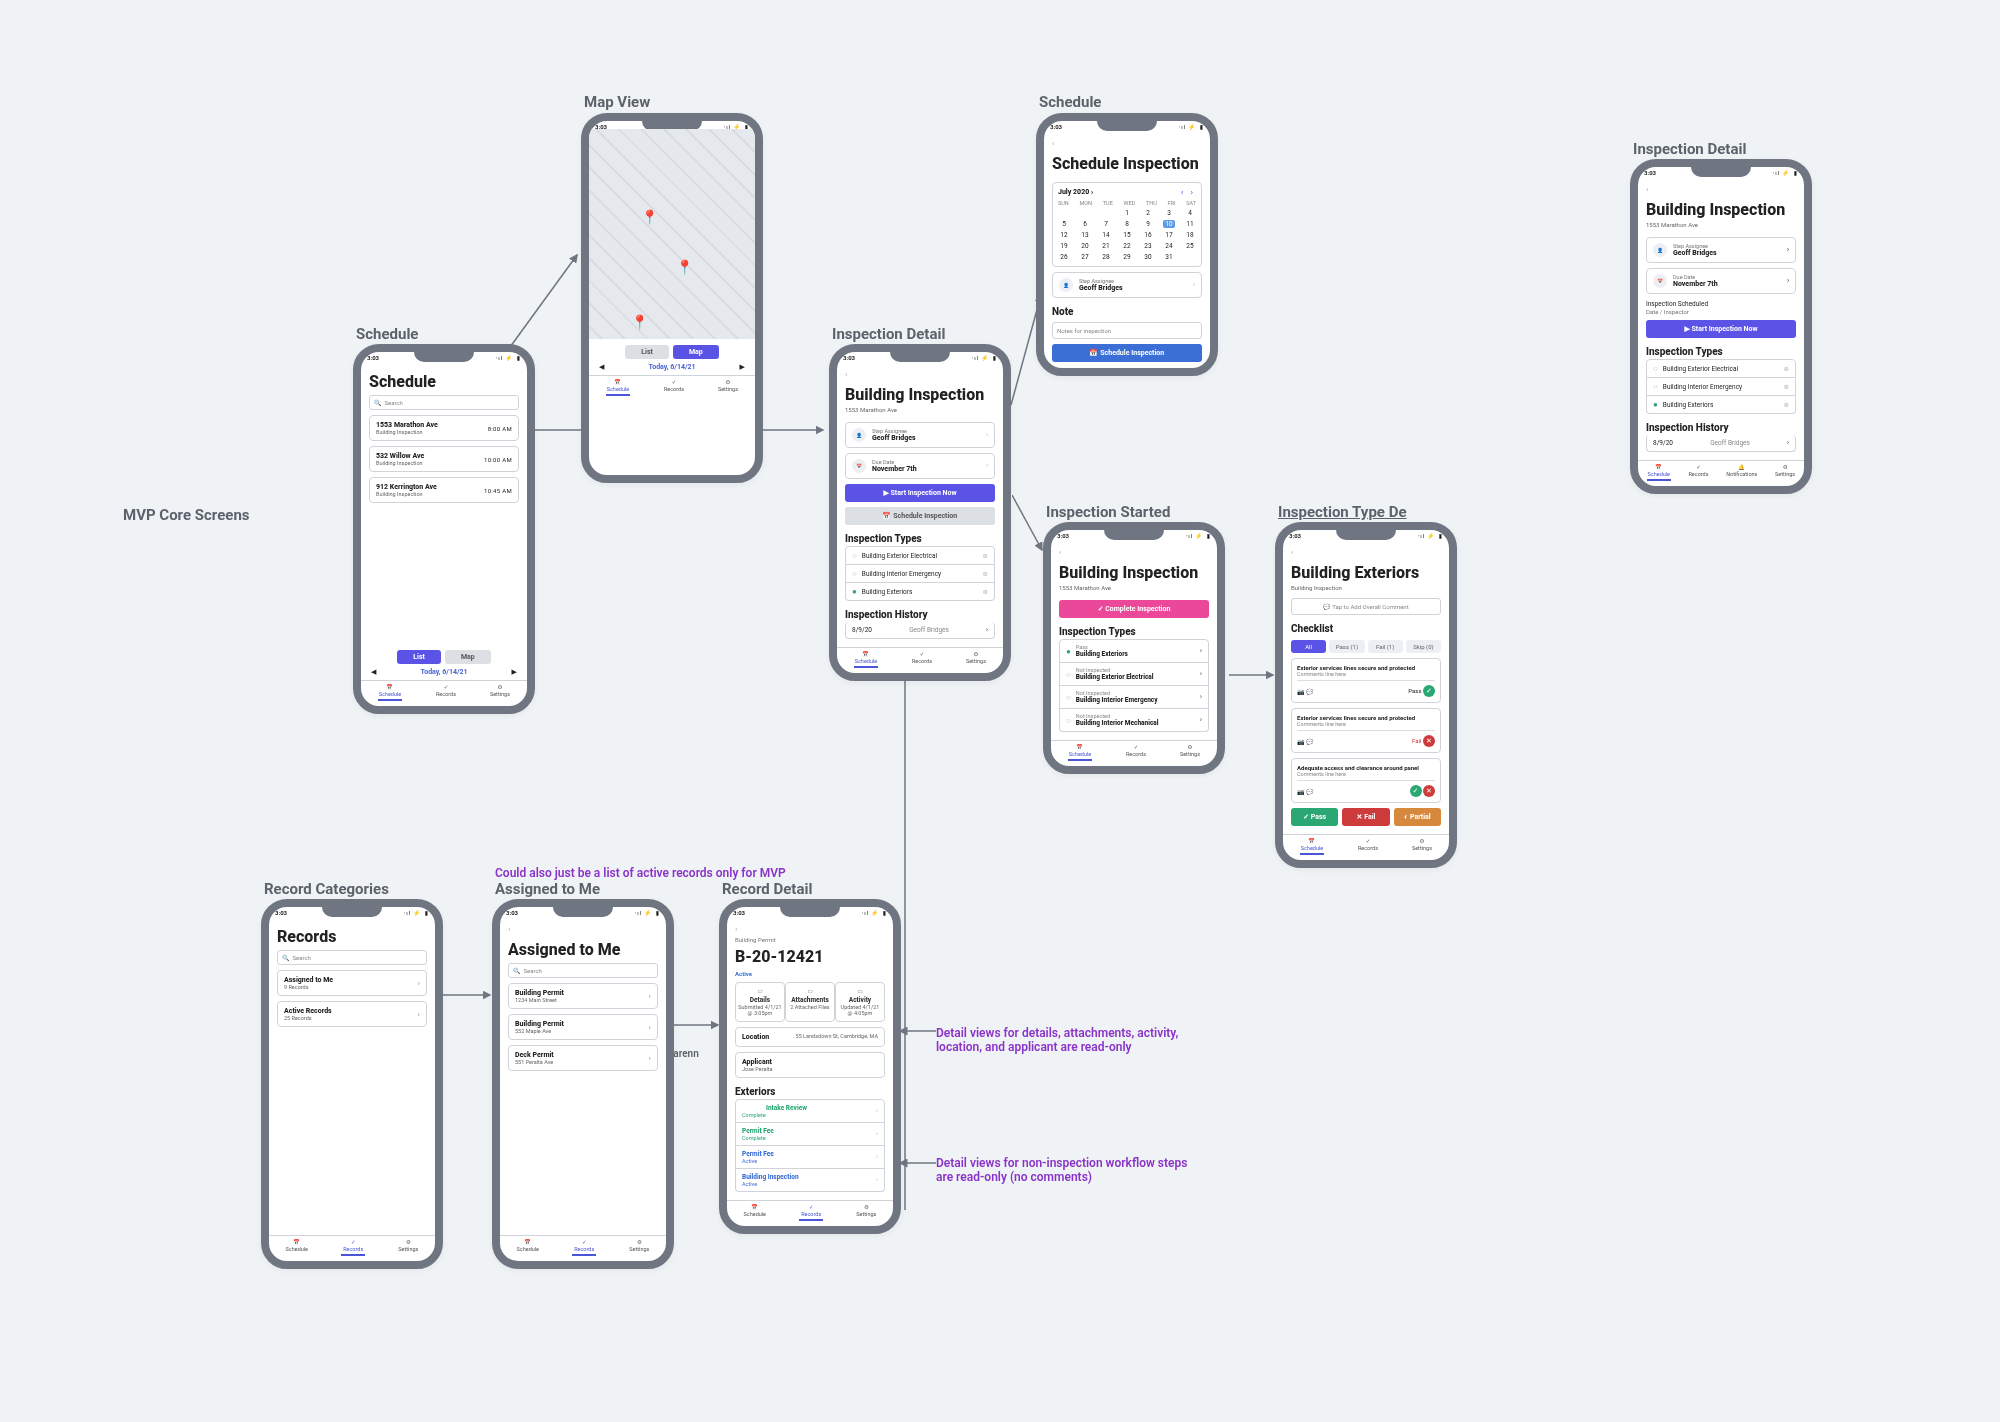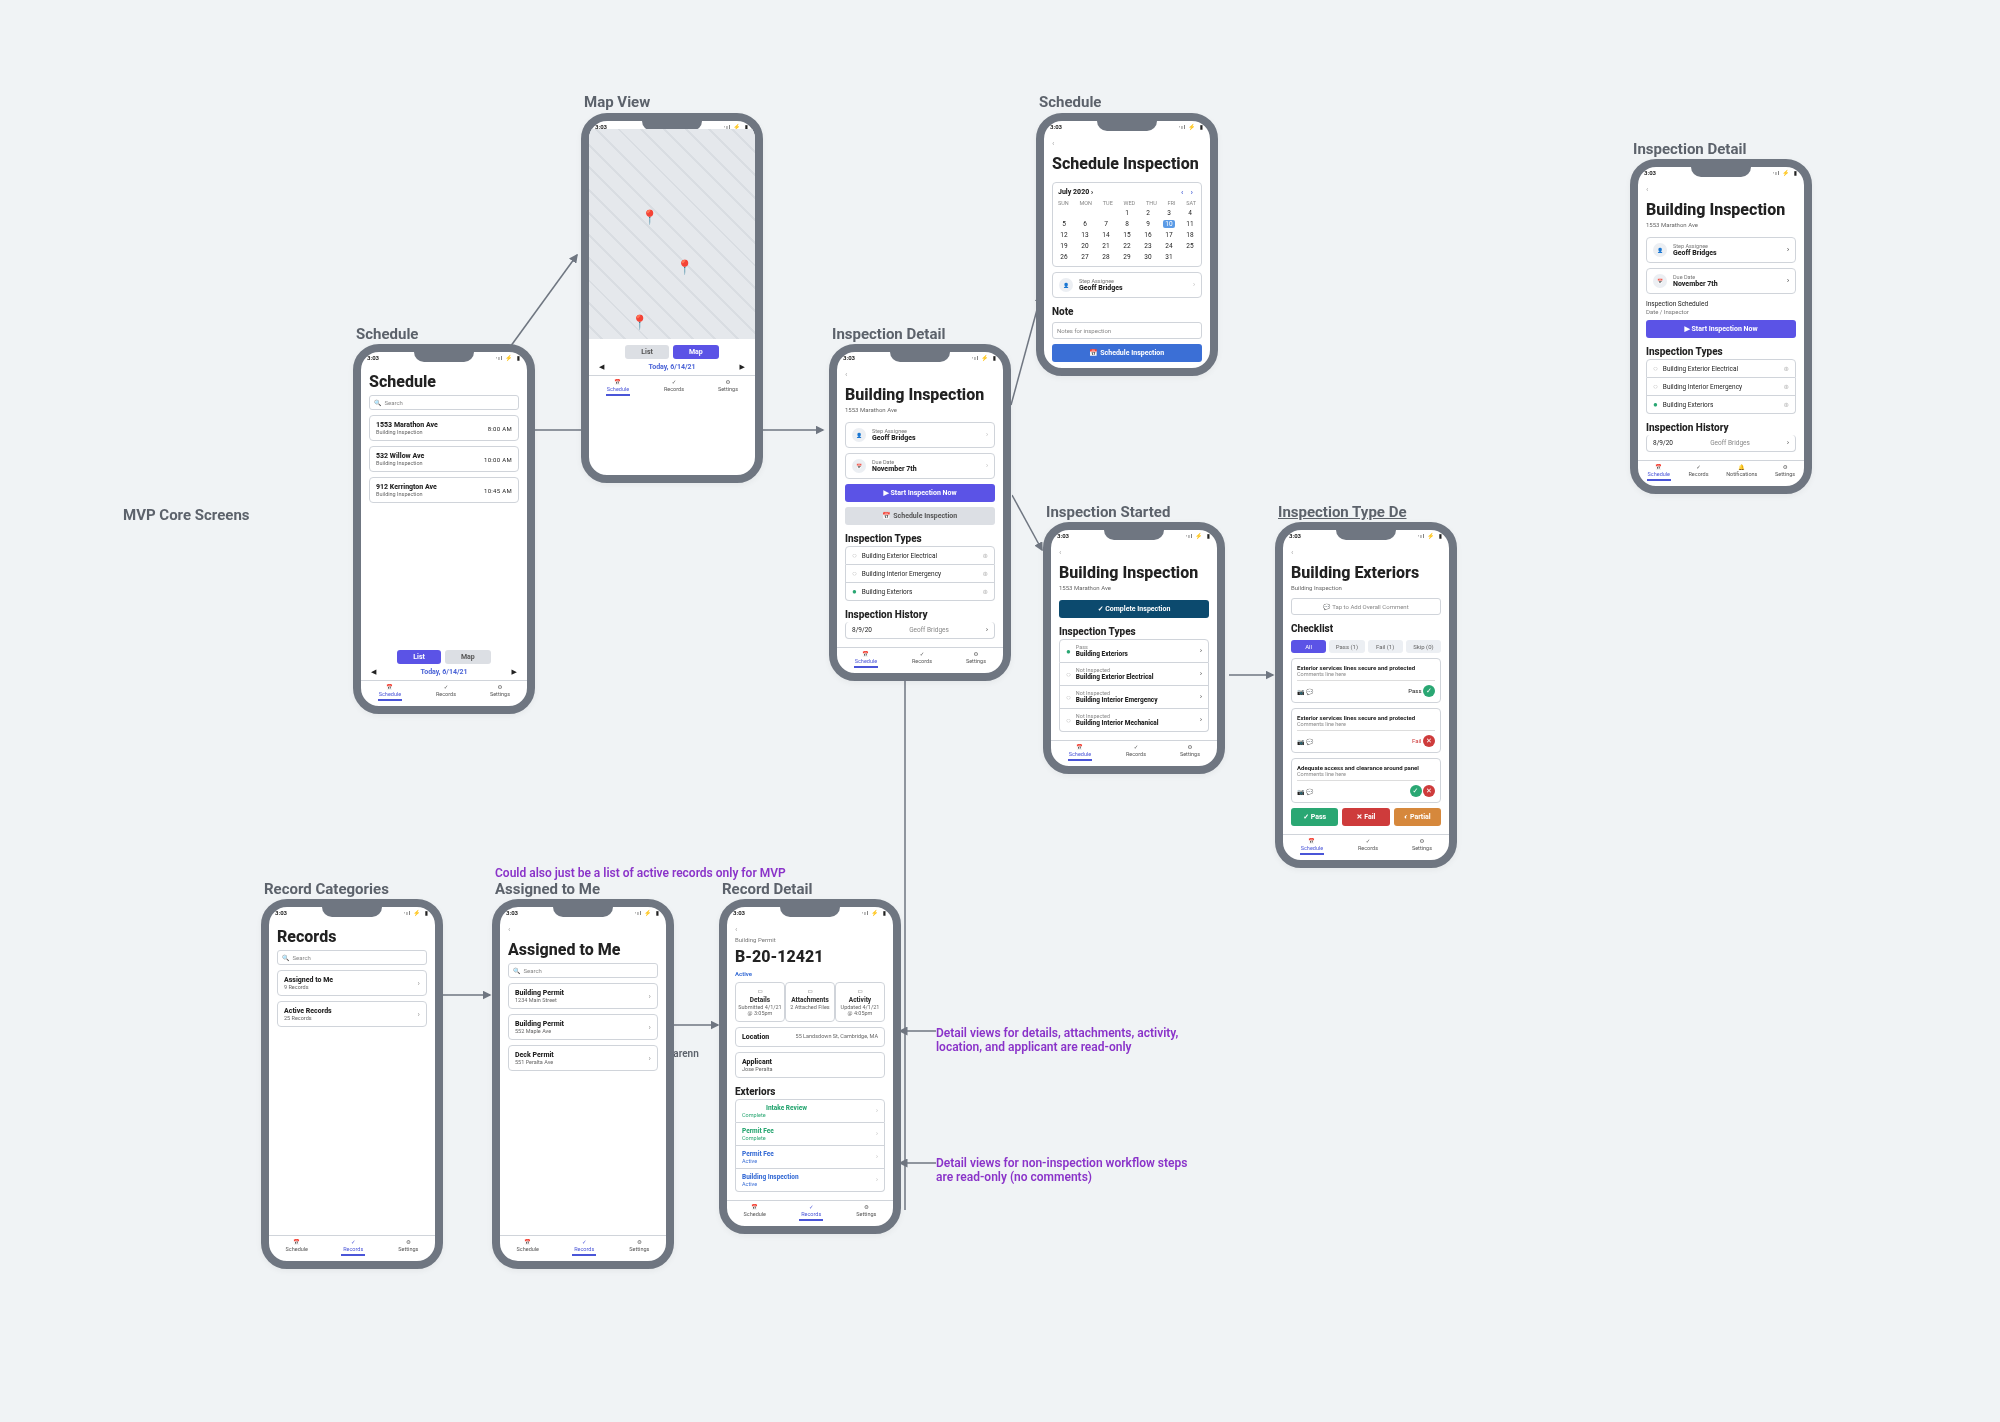--- a/index.html
+++ b/index.html
@@ -75,21 +75,21 @@
     margin:-4px -8px 0 -8px; height:210px; position:relative;
     background:
       repeating-linear-gradient(45deg,#e5e8ec 0 14px,#d9dde2 14px 16px),
       #e5e8ec;
   }
   .map .pin { position:absolute; font-size:14px; color:#222;}
   .bigbtn { text-align:center; padding:5px; border-radius:3px; font-size:7px; font-weight:700; margin-top:5px;}
   .bigbtn.purple{background:#5b53e6;color:#fff;}
   .bigbtn.grey{background:#dcdfe4;color:#555;}
   .bigbtn.blue{background:#3b6fd6;color:#fff;}
-  .bigbtn.teal{background:#0c4a6e;color:#fff;}
+  .bigbtn.teal{background:#ec4899;color:#fff;}
   .infocard { border:1px solid #d0d4da; border-radius:4px; padding:5px 6px; margin-top:5px; display:flex; align-items:center; gap:6px;}
   .icircle{ width:14px;height:14px;border-radius:50%;background:#eceff3; display:flex;align-items:center;justify-content:center;font-size:5px;}
   .ilabel{font-size:5.5px;color:#777;}
   .ivalue{font-size:7px;font-weight:800;}
   .section-label{font-size:10px;font-weight:800;margin-top:8px;margin-bottom:2px;}
   .row { border:1px solid #d0d4da; border-top:none; padding:4px 6px; display:flex; align-items:center; justify-content:space-between; font-size:6.5px;}
   .row:first-of-type{border-top:1px solid #d0d4da; border-radius:4px 4px 0 0;}
   .row:last-of-type{border-radius:0 0 4px 4px;}
   .row .dotg{color:#2aa773;font-size:8px;}
   .row .doto{color:#bbb;font-size:8px;}

